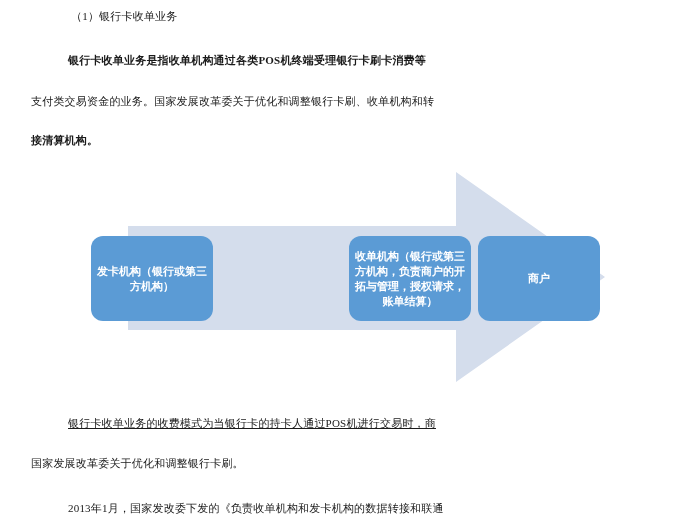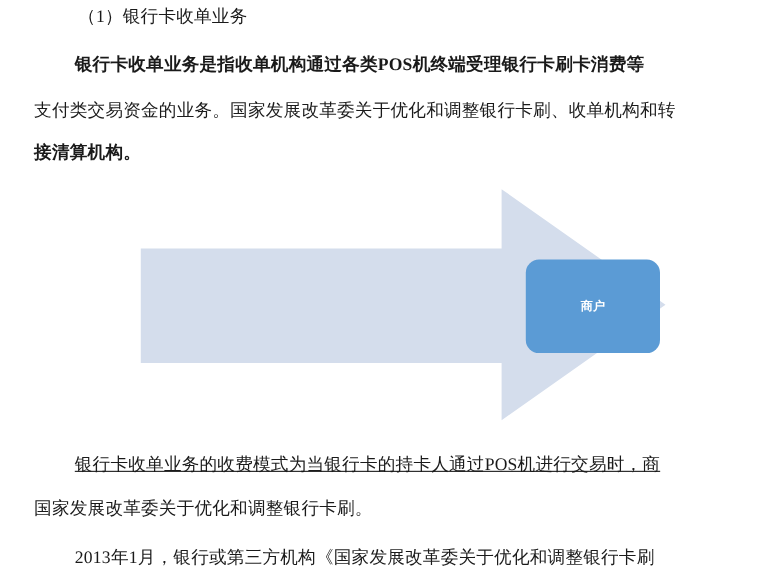--- a/index.html
+++ b/index.html
@@ -11,21 +11,21 @@
       width: 700px;
       height: 522px;
       position: relative;
       overflow: hidden;
       font-family: "Liberation Serif", "DejaVu Serif", serif;
       color: #1a1a1a;
     }
     .line {
       position: absolute;
       white-space: nowrap;
-      font-size: 16px;
+      font-size: 11px;
       line-height: 20px;
       letter-spacing: 0.2px;
     }
     .heading { left: 71px; top: 6px; }
     .p1-l1 { left: 68px; top: 50px; font-weight: bold; }
     .p1-l2 { left: 31px; top: 91px; }
     .p1-l3 { left: 31px; top: 130px; font-weight: bold; }
     .p2-l1 { left: 68px; top: 413px; text-decoration: underline; }
     .p2-l2 { left: 31px; top: 453px; }
     .p3-l1 { left: 68px; top: 498px; }
@@ -69,20 +69,26 @@
 
 <div class="line heading">（1）银行卡收单业务</div>
 <div class="line p1-l1">银行卡收单业务是指收单机构通过各类POS机终端受理银行卡刷卡消费等</div>
 <div class="line p1-l2">支付类交易资金的业务。国家发展改革委关于优化和调整银行卡刷、收单机构和转</div>
 <div class="line p1-l3">接清算机构。</div>
 
 <div class="diagram">
   <svg width="700" height="522" viewBox="0 0 700 522">
     <polygon points="128,226 456,226 456,172 605,277 456,382 456,330 128,330" fill="#d4ddec"></polygon>
   </svg>
+  <div class="box box1">
+    <span>发卡机构（银行或第三方机构）</span>
+  </div>
+  <div class="box box3">
+    <span>收单机构（银行或第三方机构，负责商户的开拓与管理，授权请求，账单结算）</span>
+  </div>
   <div class="box box4">
     <span>商户</span>
   </div>
 </div>
 
 <div class="line p2-l1">银行卡收单业务的收费模式为当银行卡的持卡人通过POS机进行交易时，商</div>
 <div class="line p2-l2">国家发展改革委关于优化和调整银行卡刷。</div>
-<div class="line p3-l1">2013年1月，银行或第三方机构《国家发展改革委关于优化和调整银行卡刷</div>
+<div class="line p3-l1">2013年1月，国家发改委下发的《负责收单机构和发卡机构的数据转接和联通</div>
 
 </body></html>

